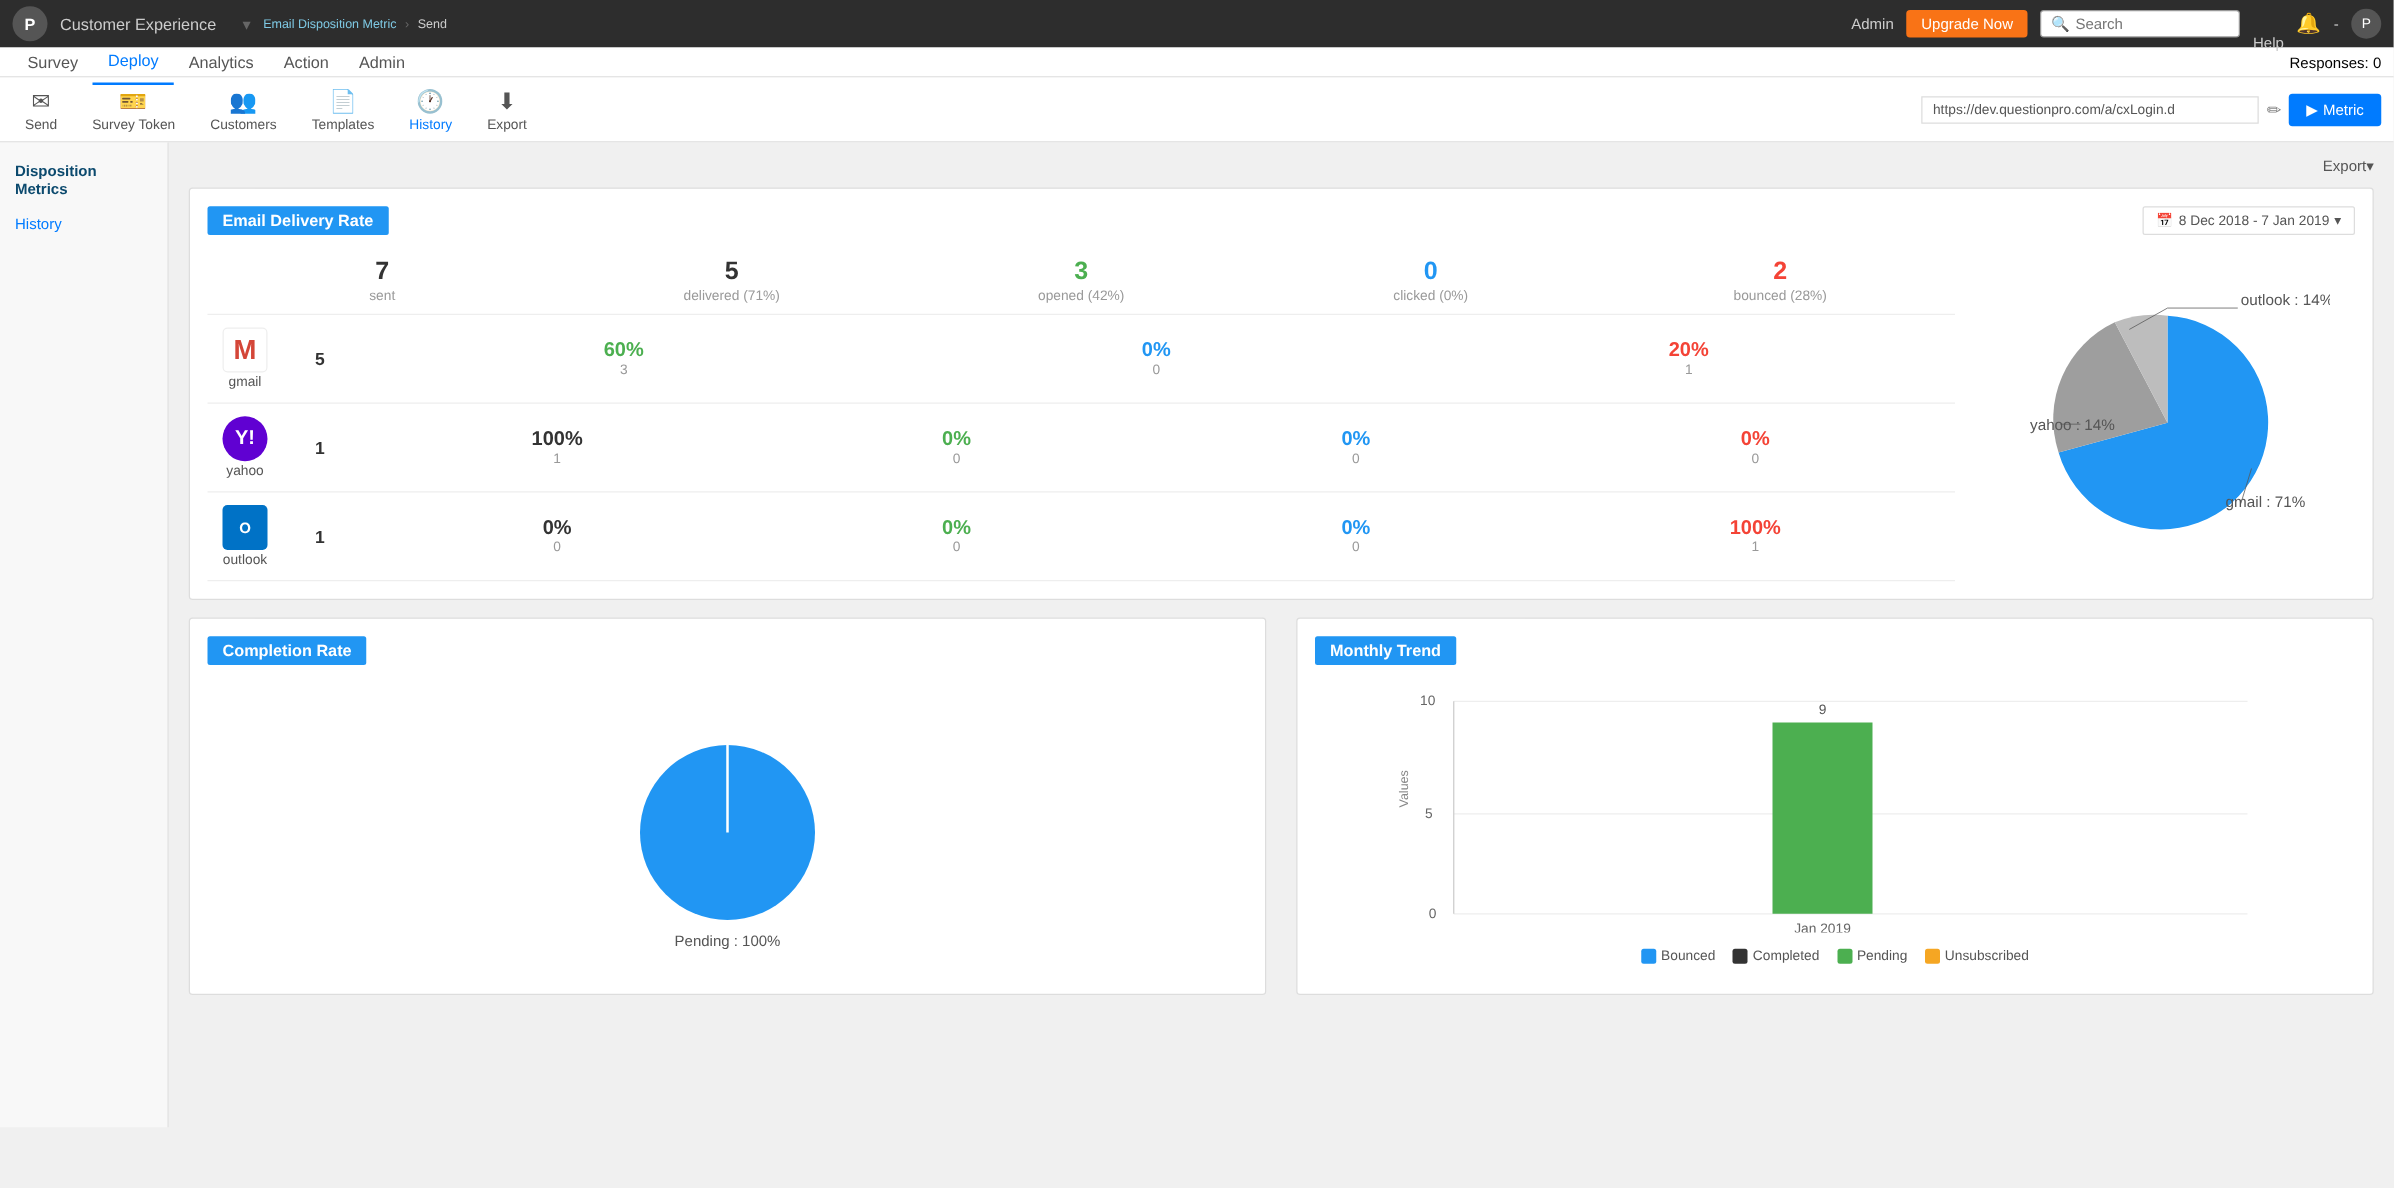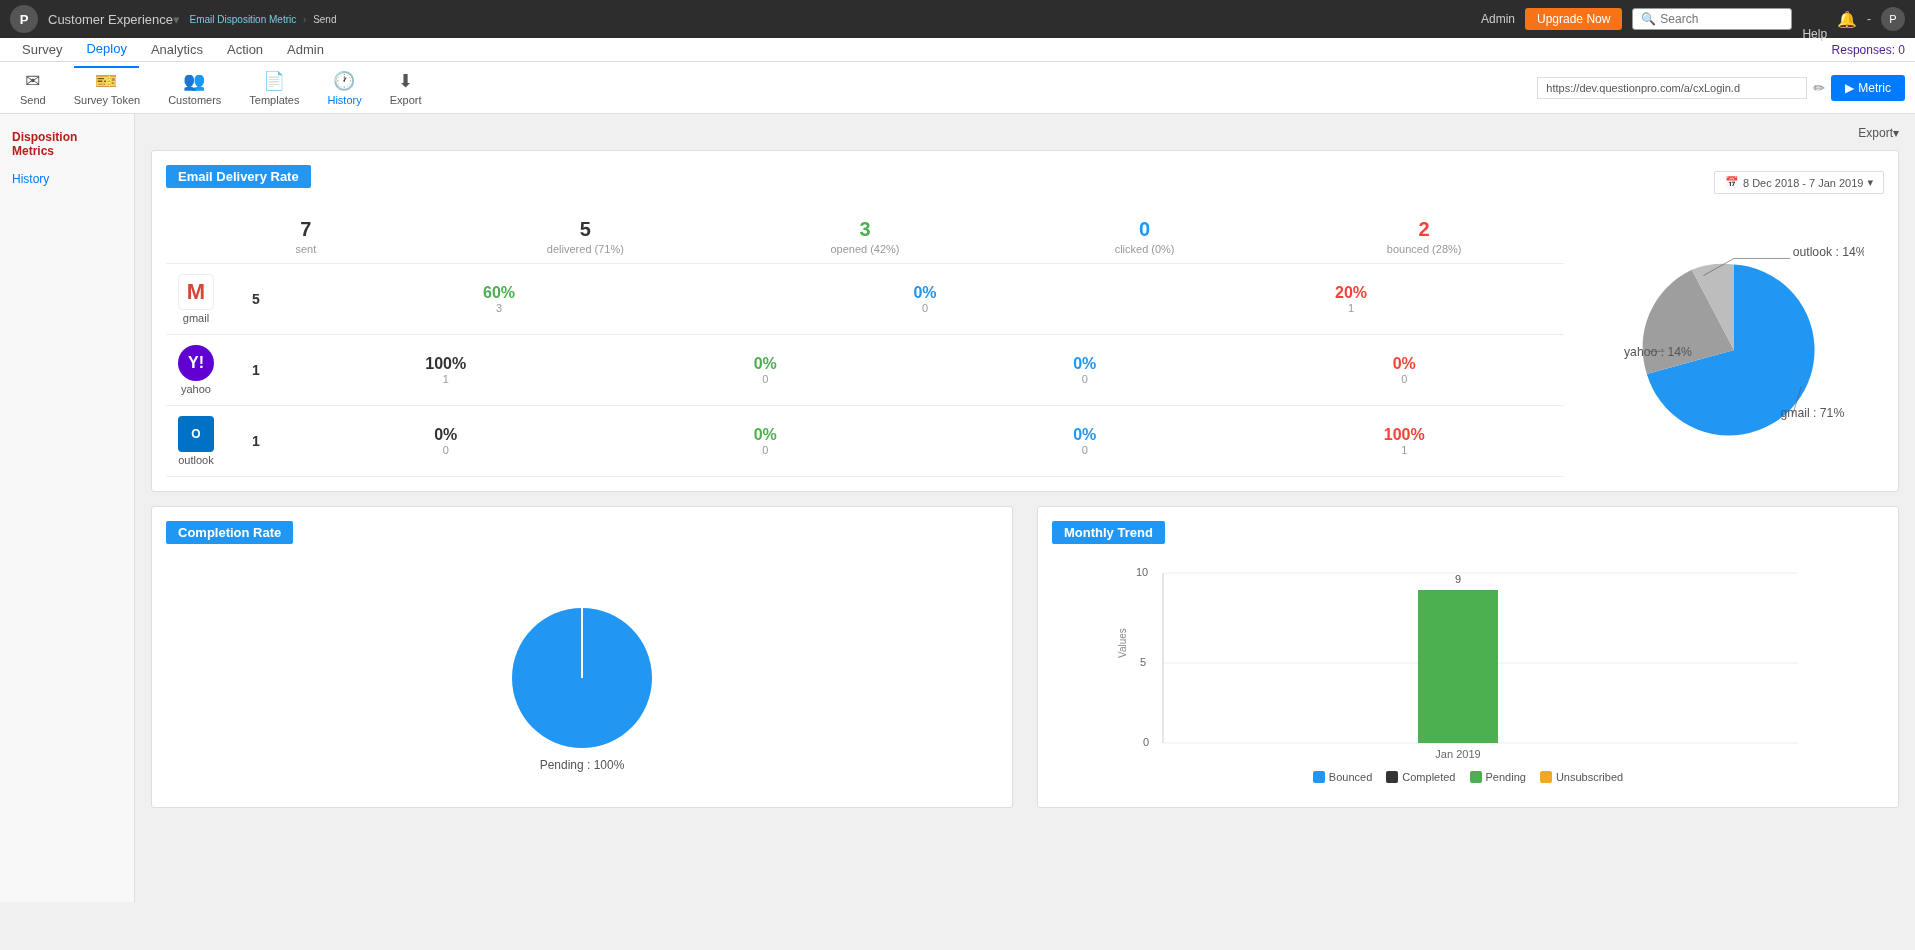--- a/index.html
+++ b/index.html
@@ -12,21 +12,21 @@
       display: flex;
       align-items: center;
       padding: 0 10px;
       gap: 10px;
     }
     .top-bar-logo {
       width: 28px; height: 28px; background: #555; border-radius: 50%;
       display: flex; align-items: center; justify-content: center; color: #fff; font-weight: bold; font-size: 13px;
     }
     .top-bar-app {
-      color: #ccc; font-size: 13px; display: flex; align-items: center; gap: 0;
+      color: #ccc; font-size: 13px; display: flex; align-items: center; gap: 21px;
     }
     .top-bar-app .arrow { color: #666; }
     .top-bar-breadcrumb {
       color: #7ec8e3; font-size: 10px;
     }
     .top-bar-breadcrumb .sep { color: #666; margin: 0 4px; }
     .top-bar-breadcrumb .current { color: #ccc; }
     .top-bar-right {
       margin-left: auto;
       display: flex; align-items: center; gap: 10px;
@@ -56,21 +56,21 @@
       padding: 0 10px;
       border-bottom: 1px solid #ddd;
     }
     .second-nav a {
       color: #555; text-decoration: none; font-size: 13px; padding: 0 12px; height: 36px; display: flex; align-items: center;
     }
     .second-nav a.active {
       color: #007bff; border-bottom: 2px solid #007bff;
     }
     .responses-info {
-      margin-left: auto; font-size: 12px; color: #4c1d95;
+      margin-left: auto; font-size: 12px; color: #000000;
     }
 
     
     .toolbar {
       background: #fff;
       height: 52px;
       display: flex;
       align-items: center;
       padding: 0 10px;
       border-bottom: 1px solid #ddd;
@@ -96,21 +96,21 @@
     
     .content-wrapper {
       display: flex; min-height: calc(950px - 38px - 36px - 52px - 36px);
     }
 
     
     .sidebar {
       width: 135px; background: #f8f8f8; border-right: 1px solid #ddd; padding: 10px 0;
     }
     .sidebar-title {
-      font-size: 12px; color: #b91c1c; padding: 6px 12px; font-weight: bold;
+      font-size: 12px; color: #0c4a6e; padding: 6px 12px; font-weight: bold;
     }
     .sidebar-item {
       padding: 8px 12px; font-size: 12px; color: #555; cursor: pointer;
     }
     .sidebar-item.active { color: #007bff; }
 
     
     .main-area {
       flex: 1; padding: 12px 16px; background: #f0f0f0; overflow: auto;
     }
@@ -289,21 +289,21 @@
 
   <div class="main-area">
 
     <div class="disp-title-bar">
       <span class="disp-title"></span>
       <button class="export-btn">Export▾</button>
     </div>
 
     <div class="card">
       <div style="display:flex; align-items:center; justify-content:space-between; margin-bottom:10px;">
-        <div class="card-header" style="margin-bottom:12px;">
+        <div class="card-header" style="margin-bottom:0;">
           <span class="card-title">Email Delivery Rate</span>
         </div>
         <button class="date-btn">
           <span>📅</span>
           <span>8 Dec 2018 - 7 Jan 2019</span>
           <span>▾</span>
         </button>
       </div>
 
       <div class="edr-content">

